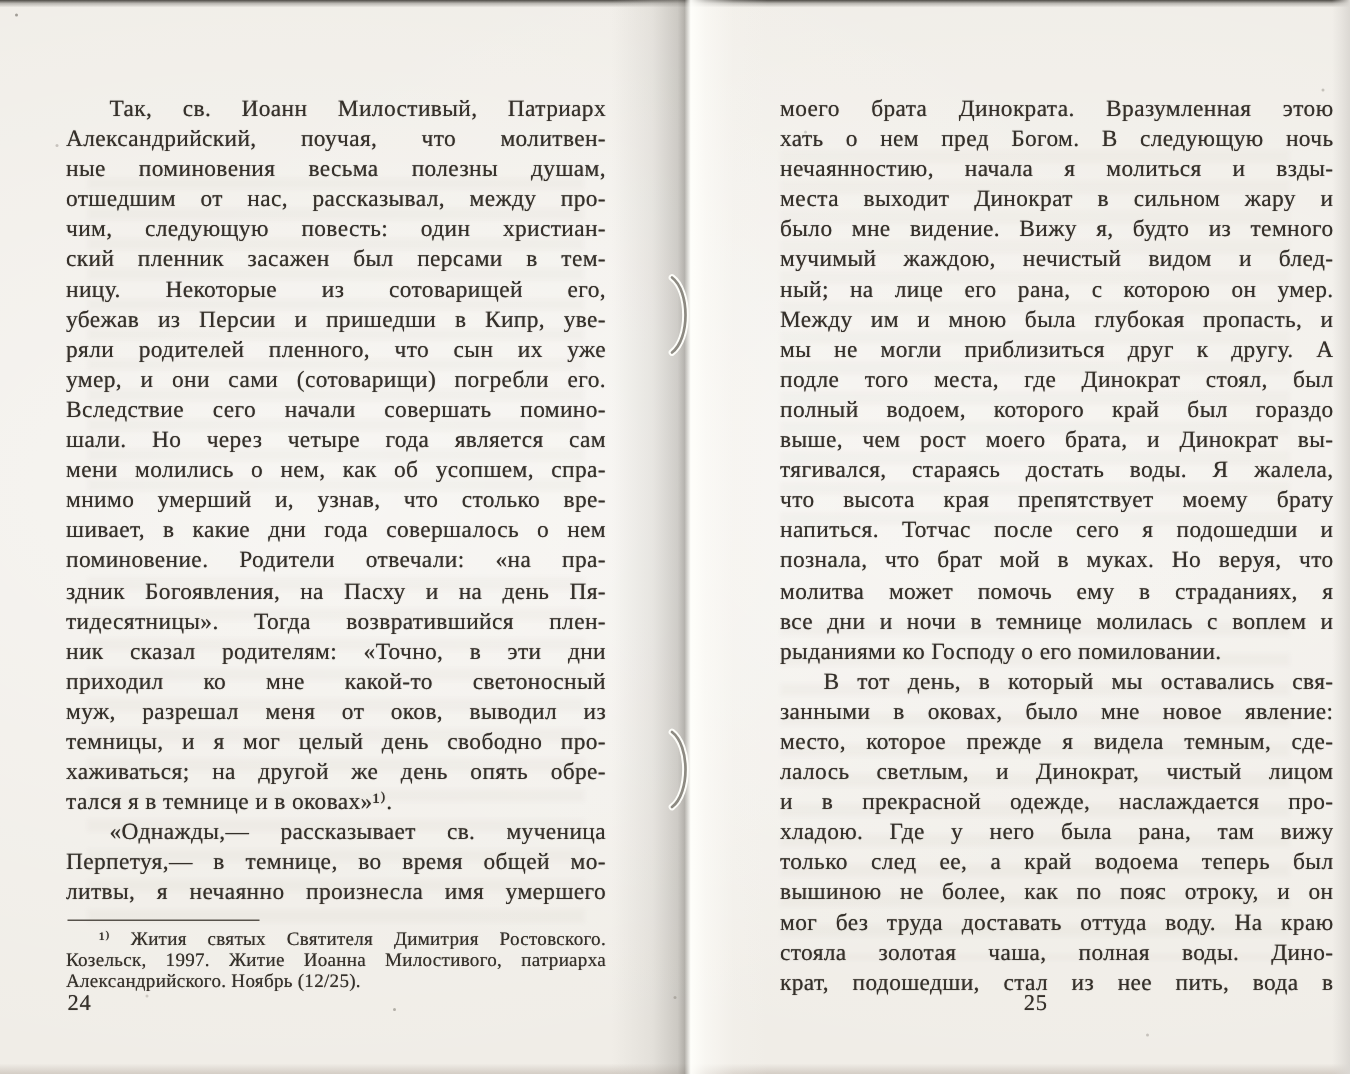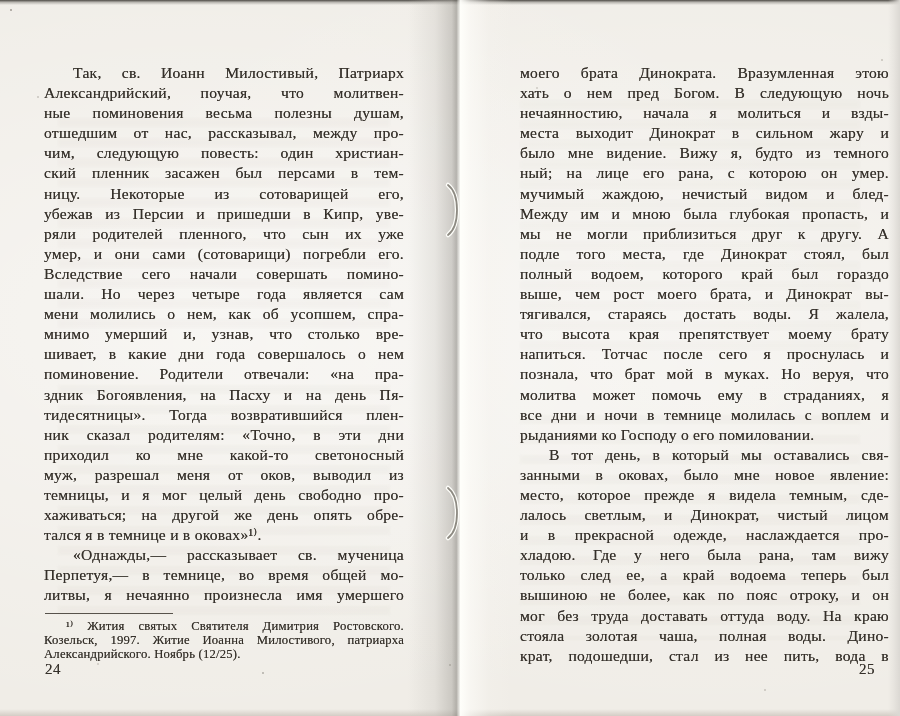--- a/index.html
+++ b/index.html
@@ -84,21 +84,21 @@
   }
   .fline.indent { text-indent: 22px; }
   .fline.end { text-align-last: left; }
 
   .page-number {
     position: absolute; top: 661px;
     font-size: 15px; letter-spacing: 0.5px;
     text-shadow: 0 0 0.5px rgba(53,48,42,0.7);
   }
   .page-number-left { left: 45px; }
-  .page-number-right { left: 506px; width: 369px; text-align: right; }
+  .page-number-right { left: 506px; width: 369px; text-align: center; }
 
   
   .bleed {
     position: absolute;
     background: repeating-linear-gradient(180deg,
       rgba(158,148,133,0.085) 0px, rgba(158,148,133,0.085) 9px,
       rgba(158,148,133,0) 9px, rgba(158,148,133,0) 20.1px);
     filter: blur(1.4px);
     pointer-events: none;
   }
@@ -187,30 +187,30 @@
     </div>
   <div class="page-number page-number-left">24</div>
 
   <div class="textblock textblock-right">
 
   <div class="line">моего брата Динократа. Вразумленная этою</div>
       <div class="line">хать о нем пред Богом. В следующую ночь</div>
       <div class="line">нечаянностию, начала я молиться и взды-</div>
       <div class="line">места выходит Динократ в сильном жару и</div>
       <div class="line">было мне видение. Вижу я, будто из темного</div>
+      <div class="line">мучимый жаждою, нечистый видом и блед-</div>
       <div class="line">ный; на лице его рана, с которою он умер.</div>
-      <div class="line">мучимый жаждою, нечистый видом и блед-</div>
       <div class="line">Между им и мною была глубокая пропасть, и</div>
       <div class="line">мы не могли приблизиться друг к другу. А</div>
       <div class="line">подле того места, где Динократ стоял, был</div>
       <div class="line">полный водоем, которого край был гораздо</div>
       <div class="line">выше, чем рост моего брата, и Динократ вы-</div>
       <div class="line">тягивался, стараясь достать воды. Я жалела,</div>
       <div class="line">что высота края препятствует моему брату</div>
-      <div class="line">напиться. Тотчас после сего я проснулась и</div>
+      <div class="line">напиться. Тотчас после сего я подошедши и</div>
       <div class="line">познала, что брат мой в муках. Но веруя, что</div>
       <div class="line">молитва может помочь ему в страданиях, я</div>
       <div class="line">все дни и ночи в темнице молилась с воплем и</div>
       <div class="line end">рыданиями ко Господу о его помиловании.</div>
       <div class="line indent">В тот день, в который мы оставались свя-</div>
       <div class="line">занными в оковах, было мне новое явление:</div>
       <div class="line">место, которое прежде я видела темным, сде-</div>
       <div class="line">лалось светлым, и Динократ, чистый лицом</div>
       <div class="line">и в прекрасной одежде, наслаждается про-</div>
       <div class="line">хладою. Где у него была рана, там вижу</div>

